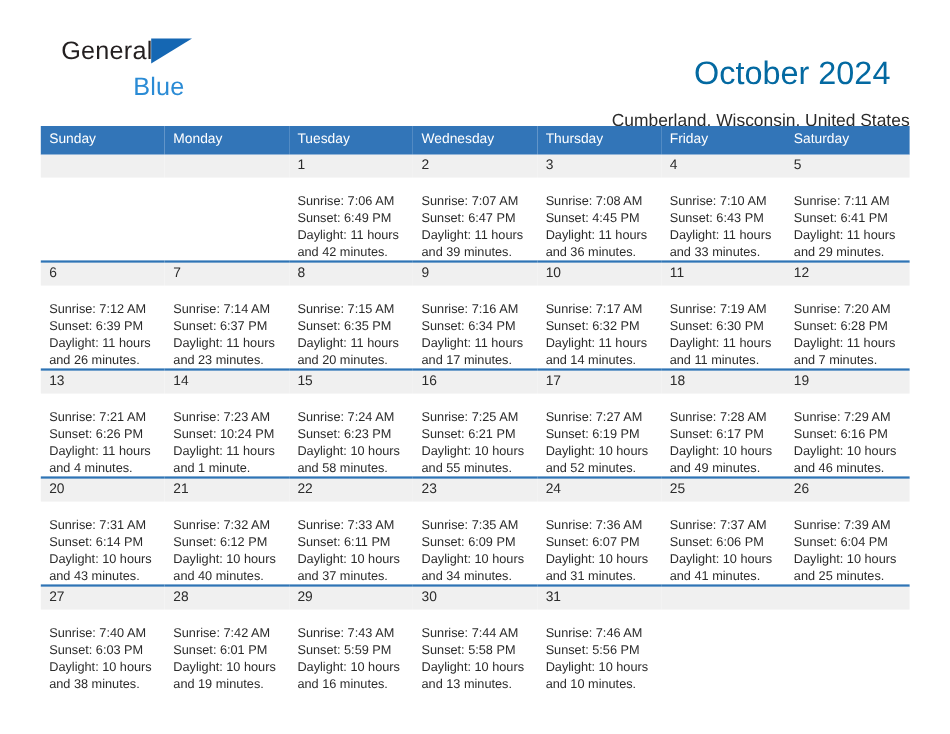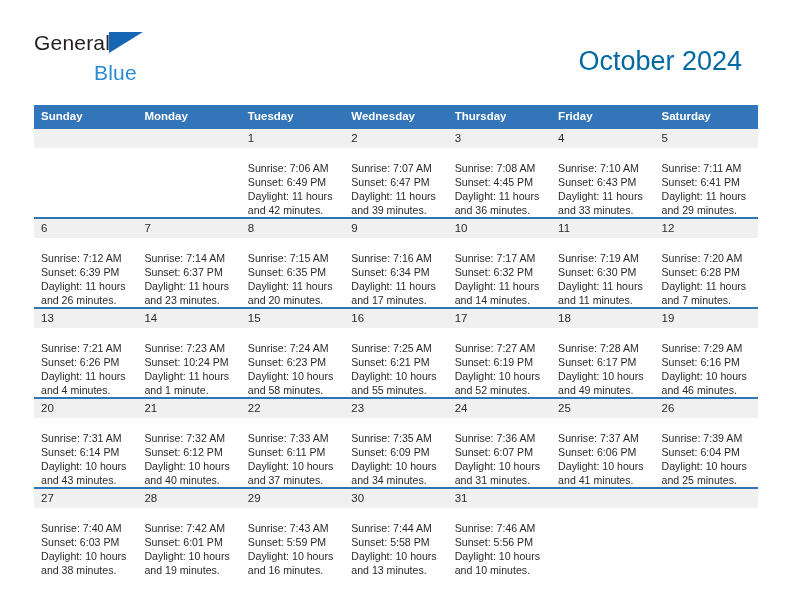--- a/index.html
+++ b/index.html
@@ -13,20 +13,21 @@
     font-family: "Liberation Sans", sans-serif;
     color: #2b2b2b;
     overflow: hidden;
   }
 
   .page {
     position: relative;
     width: 792px;
     height: 612px;
     box-sizing: border-box;
+    padding-left: 17px;
   }
 
   
   .top-bar {
     position: relative;
     height: 72px;
     padding: 0 34px;
   }
 
   .logo {
@@ -93,21 +94,21 @@
     top: 105px;
     width: 724px;
     border-collapse: collapse;
     table-layout: fixed;
   }
 
   .calendar th {
     background: #3275b8;
     color: #ffffff;
     font-size: 11.5px;
-    font-weight: bold;
+    font-weight: normal;
     text-align: left;
     padding: 5px 0 5px 7px;
     line-height: 1.2;
     height: 19px;
     box-sizing: border-box;
   }
 
   .calendar td {
     vertical-align: top;
     padding: 0;
@@ -158,20 +159,21 @@
   <div class="top-bar">
 
     <div class="logo">
       <div class="logo-row1">General</div>
       <div class="logo-tri"></div>
       <div class="logo-row2">Blue</div>
     </div>
 
     <div class="title-block">
       <h1 class="cal-title">October 2024</h1>
+      <h2 class="cal-subtitle">Cumberland, Wisconsin, United States</h2>
     </div>
 
   </div>
 
   <table class="calendar">
     <thead>
       <tr>
           <th>Sunday</th>
           <th>Monday</th>
           <th>Tuesday</th>

